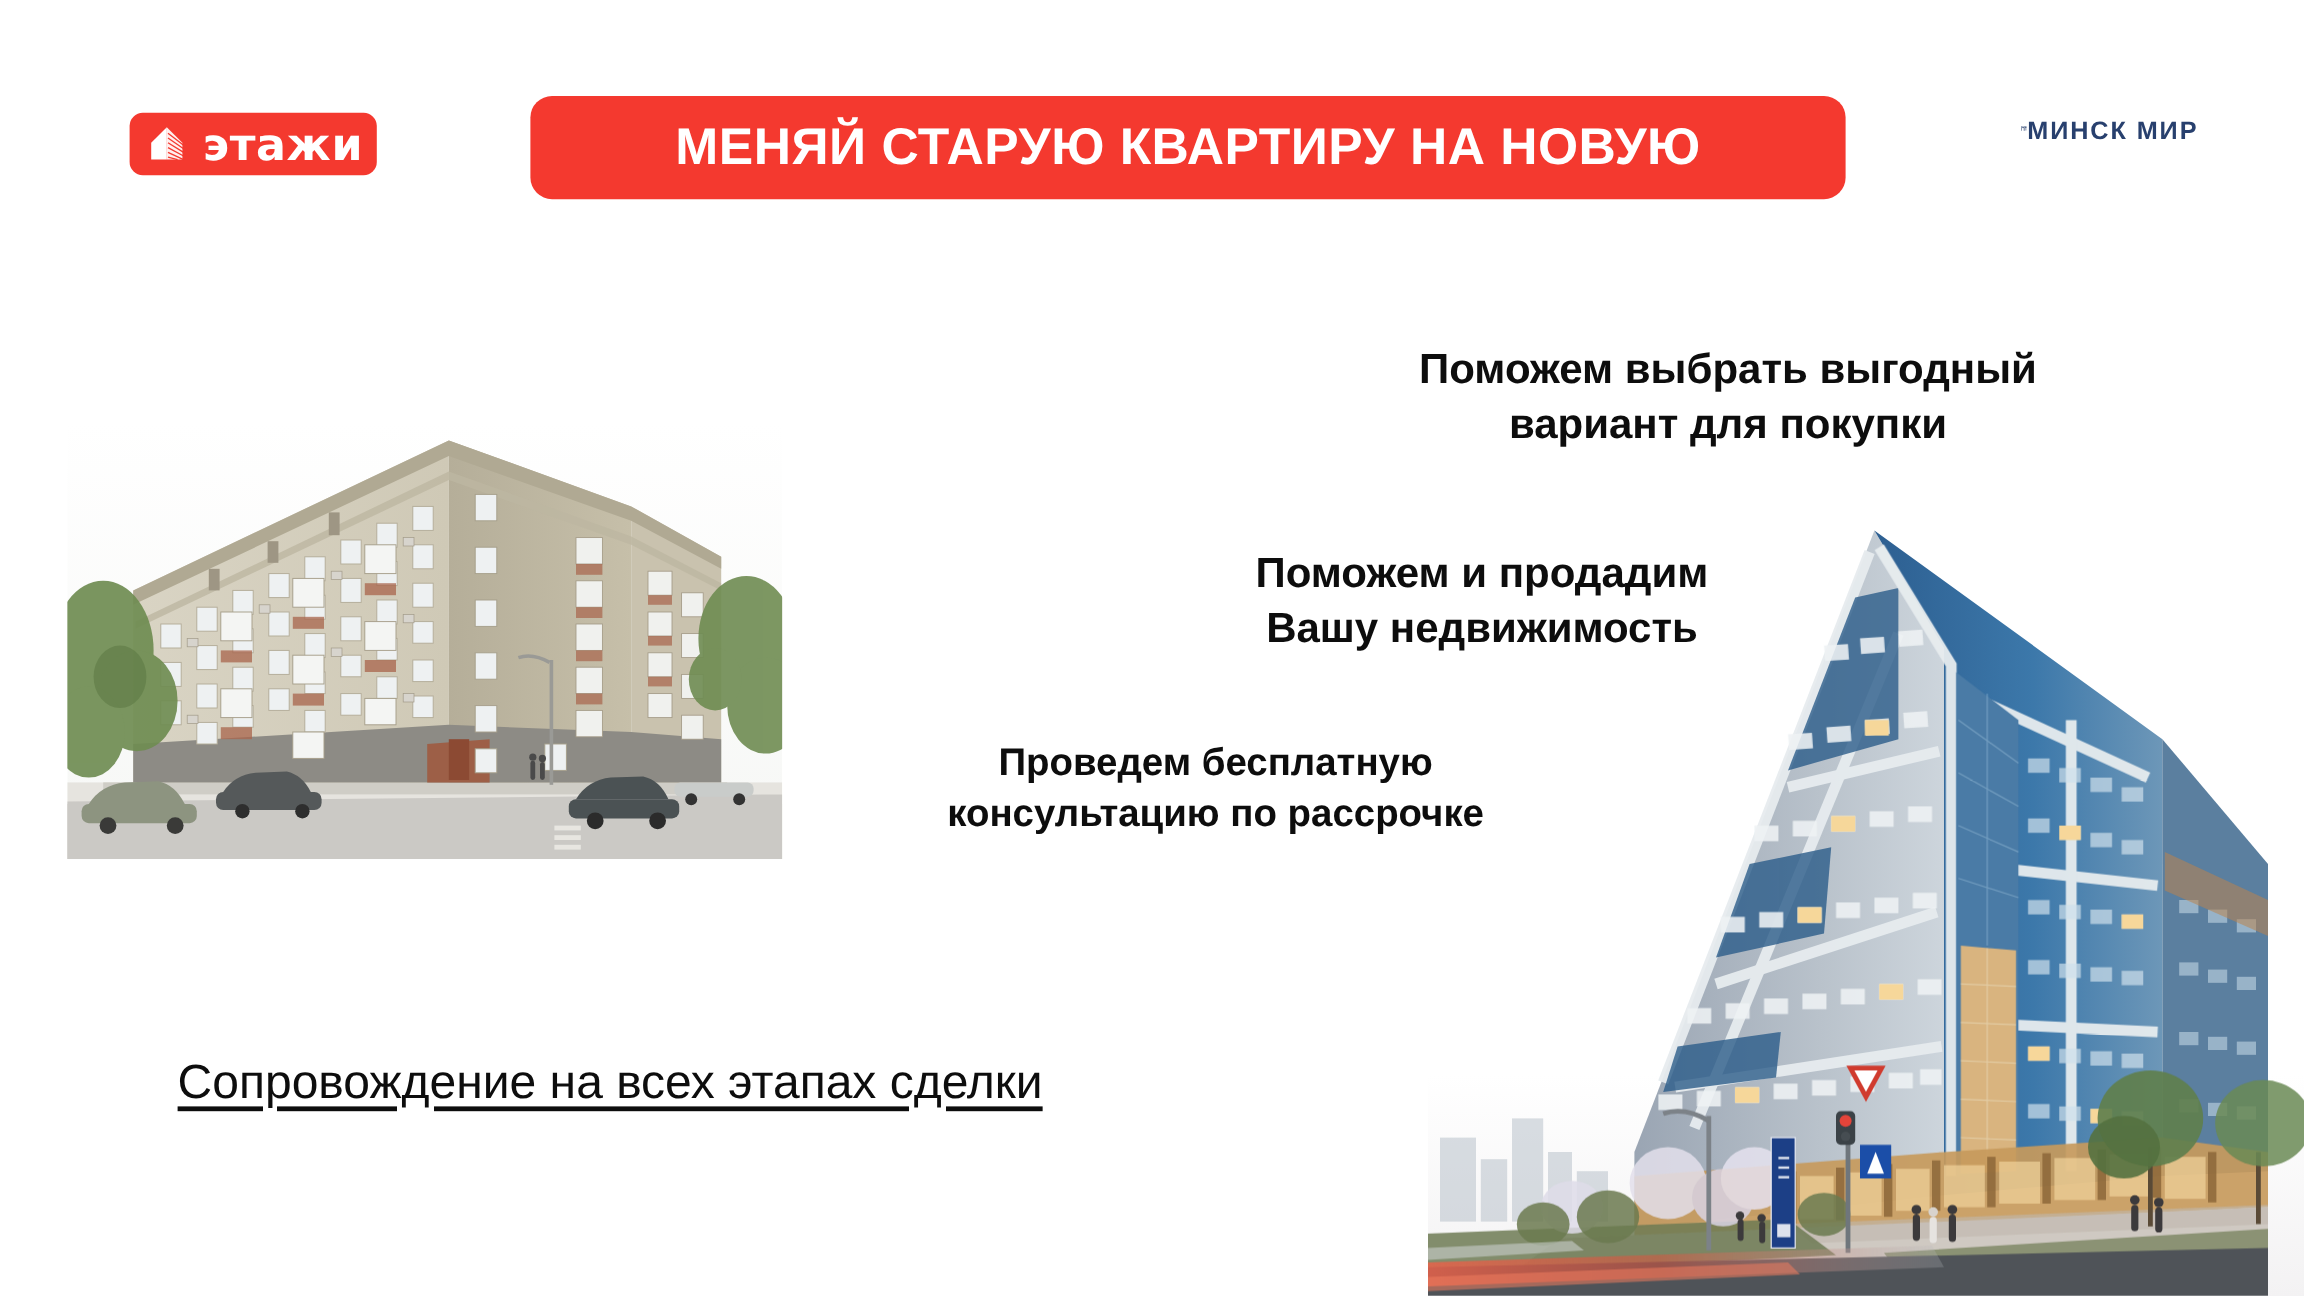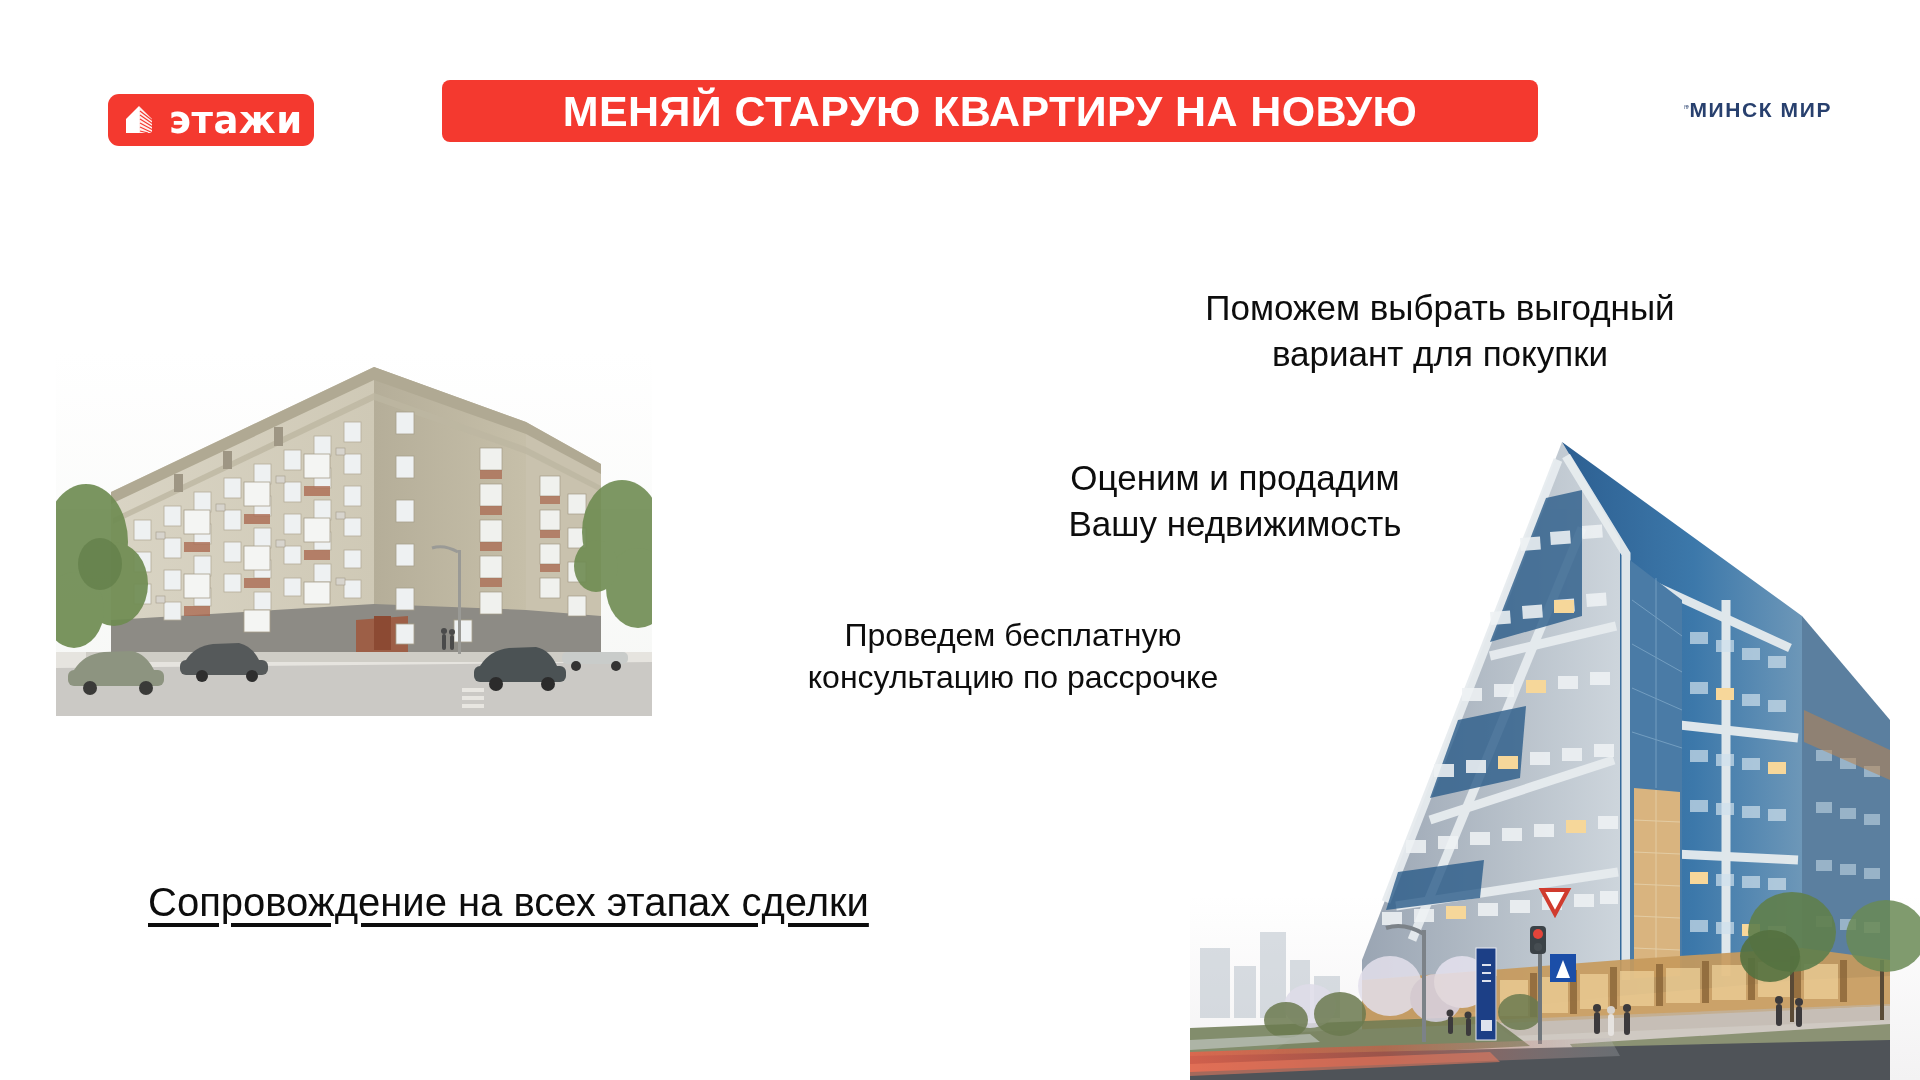--- a/index.html
+++ b/index.html
@@ -45,23 +45,23 @@
     letter-spacing: 0.5px;
     line-height: 1;
     font-family: "DejaVu Sans", sans-serif;
   }
 
   .headline-banner {
     position: absolute;
     left: 442px;
     top: 80px;
     width: 1096px;
-    height: 62px;
+    height: 86px;
     background: #f4392f;
-    border-radius: 8px;
+    border-radius: 18px;
     display: flex;
     align-items: center;
     justify-content: center;
     box-sizing: border-box;
   }
   .headline-text {
     color: #ffffff;
     font-size: 43px;
     font-weight: 700;
     letter-spacing: 0.4px;
@@ -93,21 +93,21 @@
     font-weight: 700;
     letter-spacing: 1.6px;
     white-space: nowrap;
     font-family: "Liberation Sans", sans-serif;
   }
 
   
   .promo-text {
     position: absolute;
     text-align: center;
-    font-weight: 400;
+    font-weight: 700;
     color: #0d0d0d;
     line-height: 1.30;
     font-family: "Liberation Sans", sans-serif;
     white-space: pre-line;
   }
   .promo-1 {
     left: 1130px;
     top: 285px;
     width: 620px;
     font-size: 35px;
@@ -710,18 +710,18 @@
 
     <path d="M0 636 L700 620 L700 660 L0 660 Z" fill="#4f5358"></path>
     <path d="M0 632 L420 618 L430 636 L0 652 Z" fill="url(#roadGlow)"></path>
     <path d="M0 644 L300 632 L310 642 L0 656 Z" fill="#ef7b5e" opacity="0.55"></path>
     <path d="M0 620 L120 614 L130 622 L0 630 Z" fill="#d8dce0" opacity="0.5"></path>
   </svg>
 </div>
 
 <div class="promo-text promo-1">Поможем выбрать выгодный
 вариант для покупки</div>
-<div class="promo-text promo-2">Оценим и продадим
+<div class="promo-text promo-2">Поможем и продадим
 Вашу недвижимость</div>
 <div class="promo-text promo-3">Проведем бесплатную
 консультацию по рассрочке</div>
 
 <div class="footer-underlined">Сопровождение на всех этапах сделки</div>
 
 </body></html>

